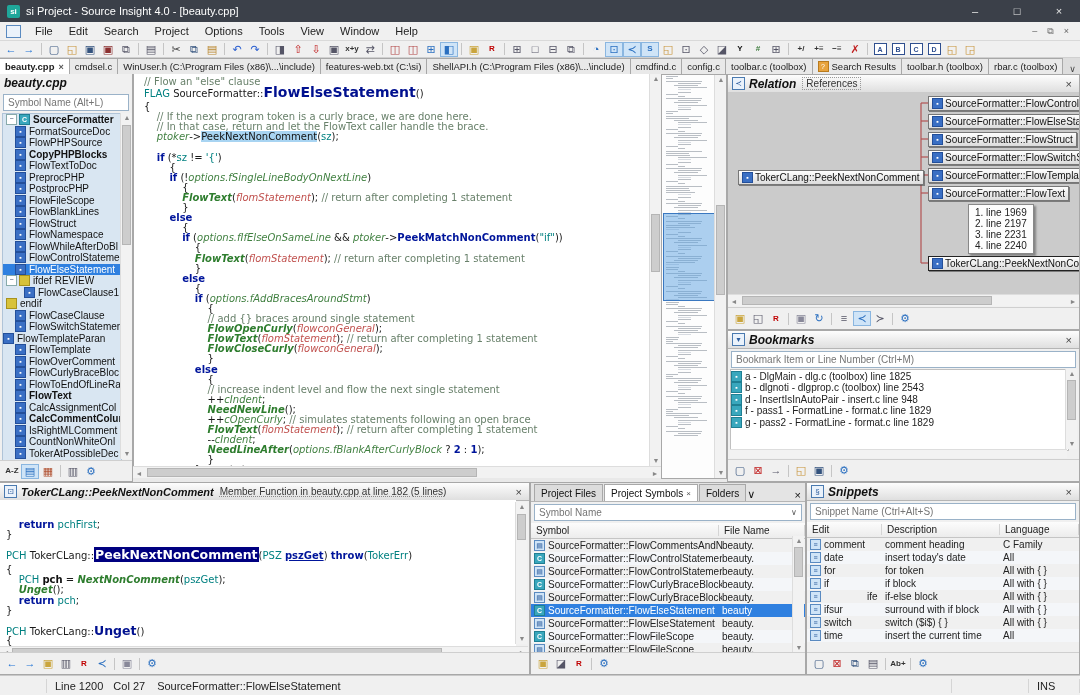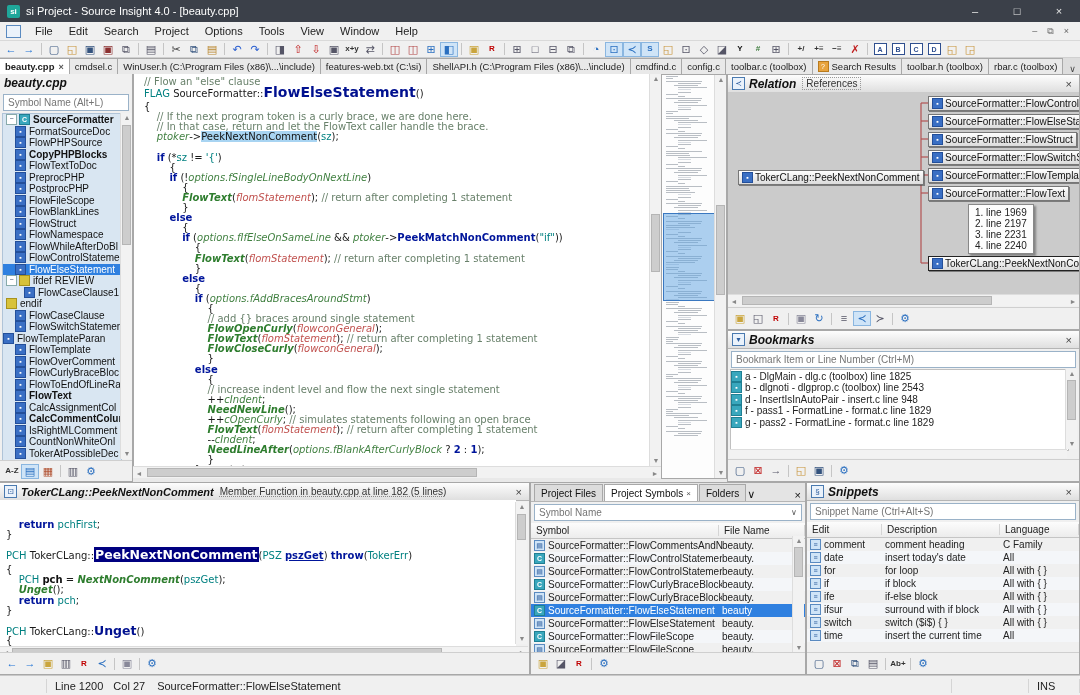--- a/index.html
+++ b/index.html
@@ -943,33 +943,33 @@
             <span>date</span>
           </span>
           <span class="cell" style="width: 118px;">insert today's date</span>
           <span class="cell" style="flex: 1 1 0%;">All</span>
         </div>
         <div class="lrow">
           <span class="cell" style="width: 75px; display: flex; align-items: center; padding-left: 3px;">
             <span class="sicon doc">≡</span>
             <span>for</span>
           </span>
-          <span class="cell" style="width: 118px;">for loop</span>
+          <span class="cell" style="width: 118px;">for token</span>
           <span class="cell" style="flex: 1 1 0%;">All with { }</span>
         </div>
         <div class="lrow">
           <span class="cell" style="width: 75px; display: flex; align-items: center; padding-left: 3px;">
             <span class="sicon doc">≡</span>
             <span>if</span>
           </span>
           <span class="cell" style="width: 118px;">if block</span>
           <span class="cell" style="flex: 1 1 0%;">All with { }</span>
         </div>
         <div class="lrow">
-          <span class="cell" style="width: 75px; display: flex; align-items: center; padding-left: 3px;">
+          <span class="cell" style="width: 75px; display: flex; align-items: center; padding-left: 3px; gap: 43px;">
             <span class="sicon doc">≡</span>
             <span>ife</span>
           </span>
           <span class="cell" style="width: 118px;">if-else block</span>
           <span class="cell" style="flex: 1 1 0%;">All with { }</span>
         </div>
         <div class="lrow">
           <span class="cell" style="width: 75px; display: flex; align-items: center; padding-left: 3px;">
             <span class="sicon doc">≡</span>
             <span>ifsur</span>

